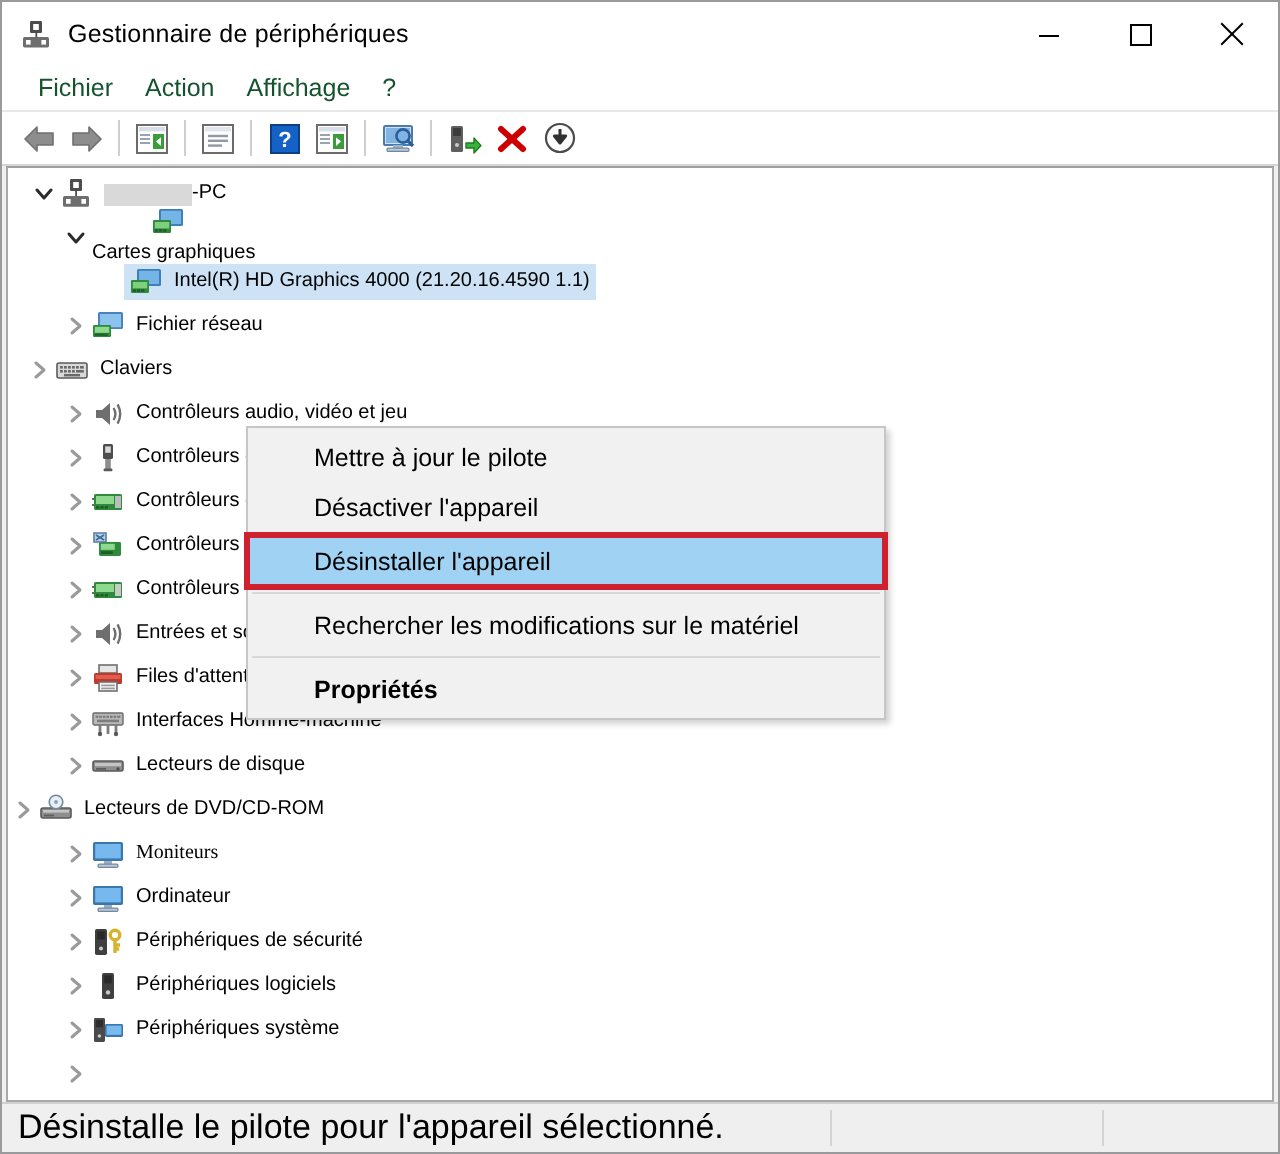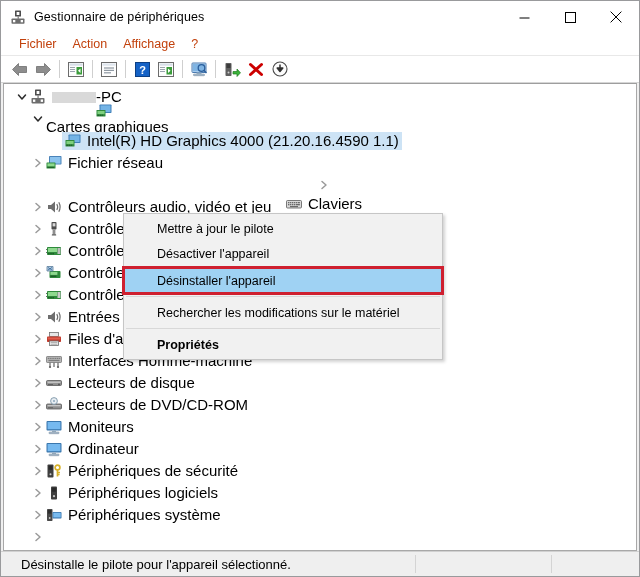--- a/index.html
+++ b/index.html
@@ -42,21 +42,21 @@
   }
   .cap-btn svg{display:block;}
 
   
   .menubar{
     height:22px;min-height:22px;background:#ffffff;
     display:flex;align-items:center;padding-left:10px;
     border-bottom:1px solid #e8e8e8;
   }
   .menu-item{
-    font-size:12.5px;color:#c2410c;padding:2px 8px;white-space:nowrap;
+    font-size:12.5px;color:#14532d;padding:2px 8px;white-space:nowrap;
   }
 
   
   .toolbar{
     height:26px;min-height:26px;background:#ffffff;
     display:flex;align-items:center;padding-left:6px;gap:0px;
     border-bottom:1px solid #d6d6d6;
   }
   .tb-btn{
     width:24px;height:22px;display:flex;align-items:center;justify-content:center;
@@ -65,21 +65,21 @@
 
   
   .tree-wrap{
     flex:1 1 auto;margin:0 2px 0 2px;background:#ffffff;
     border:1px solid #a8a8a8;border-top:1px solid #9e9e9e;
     position:relative;overflow:hidden;
   }
   .tree{position:absolute;left:0;top:2px;right:0;bottom:0;}
   .row{
     height:22px;display:flex;align-items:center;
-    font-size:15px;color:#000;white-space:nowrap;position:relative;
+    font-size:10px;color:#000;white-space:nowrap;position:relative;
   }
   .twisty{
     width:16px;height:22px;display:flex;align-items:center;justify-content:center;
     flex:0 0 auto;
   }
   .twisty svg{display:block;}
   .icon{
     width:16px;height:16px;margin-right:6px;flex:0 0 auto;position:relative;
   }
   .label{line-height:16px;}
@@ -109,21 +109,21 @@
     margin:2px 0;
   }
 
   
   .statusbar{
     height:24px;min-height:24px;background:#efefef;
     border-top:1px solid #d0d0d0;
     display:flex;align-items:center;position:relative;
   }
   .status-text{
-    font-size:13px;color:#000;padding-left:20px;white-space:nowrap;
+    font-size:17px;color:#000;padding-left:8px;white-space:nowrap;
   }
   .status-sep{
     position:absolute;top:3px;bottom:3px;width:1px;background:#d4d4d4;
   }
   .sb-s1{left:414px;}
   .sb-s2{left:550px;}
 </style>
 </head>
 <body>
 
@@ -319,21 +319,21 @@
             <div class="icon"><svg width="16" height="16" viewBox="0 0 16 16">
                 <rect x="3" y="1" width="12.5" height="8.5" rx="0.8" fill="#4a83b9"></rect>
                 <rect x="4" y="2" width="10.5" height="6.6" fill="#8cc3ee"></rect>
                 <rect x="0.5" y="7.5" width="9" height="6" rx="0.6" fill="#2f8a3c"></rect>
                 <rect x="1.4" y="8.4" width="7.2" height="3" fill="#8ed98e"></rect>
                 <rect x="1.4" y="11.8" width="6.5" height="1.1" fill="#1e5f29"></rect>
               </svg></div>
             <span class="label">Fichier réseau</span>
           </div>
         </div>
-        <div class="row" style="padding-left: 8px; flex-direction: column;">
+        <div class="row" style="padding-left: 8px;">
           <div class="twisty">
             <svg width="10" height="10" viewBox="0 0 10 10">
               <path d="M3 1.5 L7 5 L3 8.5" fill="none" stroke="#9a9a9a" stroke-width="1.5" stroke-linecap="round" stroke-linejoin="round"></path>
             </svg>
           </div>
           <div class="label-wrap" style="display: flex; align-items: center;">
             <div class="icon"><svg width="16" height="16" viewBox="0 0 16 16">
                 <rect x="0.5" y="4.5" width="15" height="7.5" rx="1" fill="#d9d9d9" stroke="#5a5a5a" stroke-width="0.8"></rect>
                 <g fill="#6a6a6a">
                   <rect x="2" y="6" width="1.4" height="1.3"></rect>
@@ -509,21 +509,21 @@
           <div class="label-wrap" style="display: flex; align-items: center;">
             <div class="icon"><svg width="16" height="16" viewBox="0 0 16 16">
                 <rect x="0.5" y="5.5" width="15" height="5" rx="1" fill="#8e8e8e" stroke="#5a5a5a" stroke-width="0.8"></rect>
                 <rect x="1.5" y="6.5" width="13" height="1.6" fill="#c4c4c4"></rect>
                 <circle cx="13" cy="9.4" r="0.8" fill="#4a4a4a"></circle>
                 <rect x="2" y="9" width="5" height="0.9" fill="#5e5e5e"></rect>
               </svg></div>
             <span class="label">Lecteurs de disque</span>
           </div>
         </div>
-        <div class="row" style="padding-left: 26px;">
+        <div class="row" style="">
           <div class="twisty">
             <svg width="10" height="10" viewBox="0 0 10 10">
               <path d="M3 1.5 L7 5 L3 8.5" fill="none" stroke="#9a9a9a" stroke-width="1.5" stroke-linecap="round" stroke-linejoin="round"></path>
             </svg>
           </div>
           <div class="label-wrap" style="display: flex; align-items: center;">
             <div class="icon"><svg width="16" height="16" viewBox="0 0 16 16">
                 <rect x="0.5" y="7" width="15" height="5" rx="1" fill="#8e8e8e" stroke="#5a5a5a" stroke-width="0.8"></rect>
                 <rect x="1.5" y="8" width="13" height="1.3" fill="#c4c4c4"></rect>
                 <rect x="2" y="10.3" width="5" height="0.9" fill="#5e5e5e"></rect>
@@ -532,21 +532,21 @@
               </svg></div>
             <span class="label">Lecteurs de DVD/CD-ROM</span>
           </div>
         </div>
         <div class="row" style="padding-left: 26px;">
           <div class="twisty">
             <svg width="10" height="10" viewBox="0 0 10 10">
               <path d="M3 1.5 L7 5 L3 8.5" fill="none" stroke="#9a9a9a" stroke-width="1.5" stroke-linecap="round" stroke-linejoin="round"></path>
             </svg>
           </div>
-          <div class="label-wrap" style="display: flex; align-items: center;">
+          <div class="label-wrap" style="display: flex; align-items: center; font-family: Liberation Serif, serif;">
             <div class="icon"><svg width="16" height="16" viewBox="0 0 16 16">
                 <rect x="0.5" y="2" width="15" height="9.5" rx="0.9" fill="#3b77ad"></rect>
                 <rect x="1.6" y="3" width="12.8" height="7.2" fill="#76b9ef"></rect>
                 <rect x="6" y="11.5" width="4" height="1.6" fill="#9bb0c2"></rect>
                 <rect x="3" y="13.1" width="10" height="1.6" rx="0.6" fill="#b8c8d6" stroke="#72889c" stroke-width="0.6"></rect>
               </svg></div>
             <span class="label">Moniteurs</span>
           </div>
         </div>
         <div class="row" style="padding-left: 26px;">

